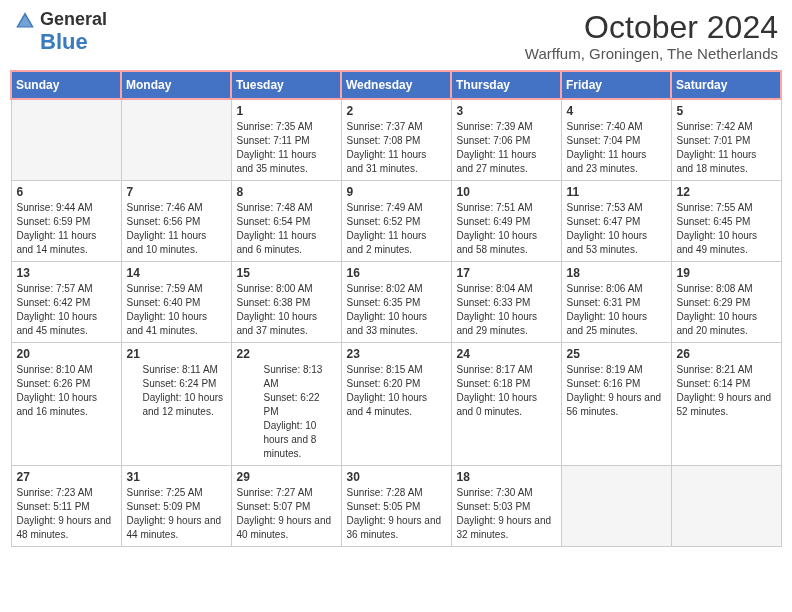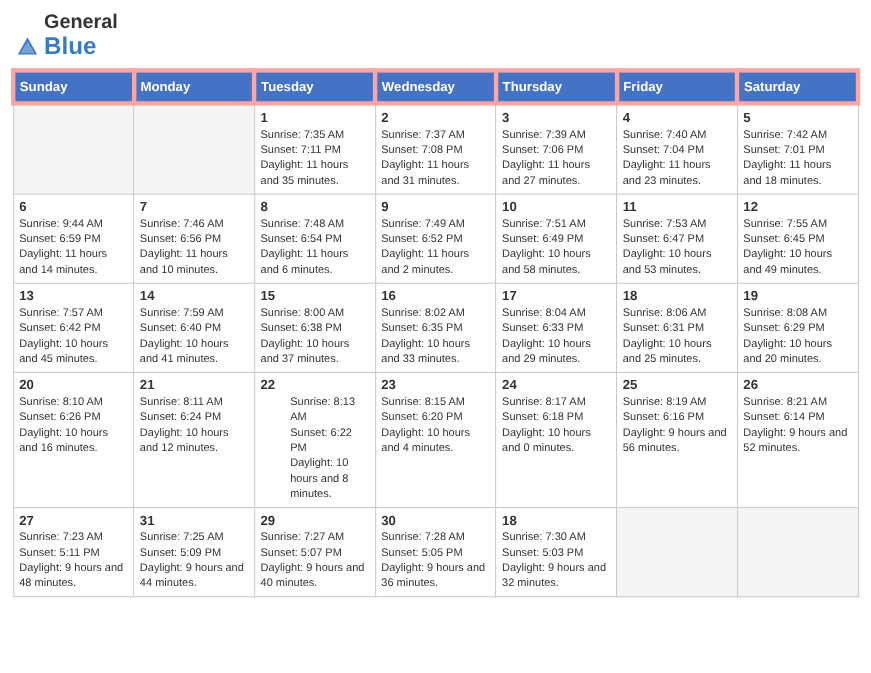--- a/index.html
+++ b/index.html
@@ -12,21 +12,21 @@
     }
     .header {
       display: flex;
       justify-content: space-between;
       align-items: flex-start;
       margin-bottom: 8px;
       padding: 0 4px;
     }
     .logo {
       display: flex;
-      align-items: flex-end;
+      align-items: flex-start;
       gap: 4px;
     }
     .logo-text-general {
       font-size: 18px;
       font-weight: bold;
       color: #333;
       line-height: 1.1;
     }
     .logo-text-blue {
       font-size: 22px;
@@ -57,21 +57,21 @@
       border-collapse: collapse;
       font-size: 11px;
     }
     .calendar th {
       background-color: #4472c4;
       color: #fff;
       padding: 6px 4px;
       text-align: left;
       font-size: 12px;
       font-weight: bold;
-      border: 4px solid #fca5a5;
+      border: 2px solid #fca5a5;
     }
     .calendar td {
       border: 1px solid #ccc;
       vertical-align: top;
       padding: 4px 5px;
       min-height: 80px;
       height: 80px;
       width: 110px;
       color: #333;
       background: #fff;
@@ -101,20 +101,22 @@
       <polygon points="20,10 32,30 8,30" fill="#fff" opacity="0.3"></polygon>
     </svg>
     <div>
       <div>
         <span class="logo-text-general">General</span><br>
         <span class="logo-text-blue">Blue</span>
       </div>
     </div>
   </div>
   <div class="title-section">
+    <div class="month-title">October 2024</div>
+    <div class="location-title">Warffum, Groningen, The Netherlands</div>
   </div>
 </div>
 
 <table class="calendar">
   <thead>
     <tr>
     <th>Sunday</th>
         <th>Monday</th>
         <th>Tuesday</th>
         <th>Wednesday</th>
@@ -248,21 +250,21 @@
       </tr>
       <tr>
         <td>
           <span class="day-num">20</span>
           <div class="day-info" style="white-space: pre-line;">Sunrise: 8:10 AM
 Sunset: 6:26 PM
 Daylight: 10 hours and 16 minutes.</div>
         </td>
         <td>
           <span class="day-num">21</span>
-          <div class="day-info" style="white-space: pre-line;">Sunrise: 8:11 AM
+          <div class="day-info" style="white-space: pre-line; margin-left: 16px;">Sunrise: 8:11 AM
 Sunset: 6:24 PM
 Daylight: 10 hours and 12 minutes.</div>
         </td>
         <td>
           <span class="day-num">22</span>
           <div class="day-info" style="white-space: pre-line; margin-left: 27px;">Sunrise: 8:13 AM
 Sunset: 6:22 PM
 Daylight: 10 hours and 8 minutes.</div>
         </td>
         <td>

